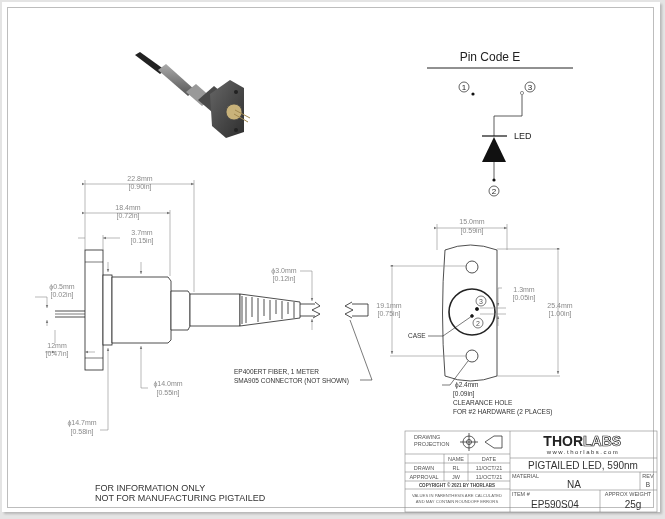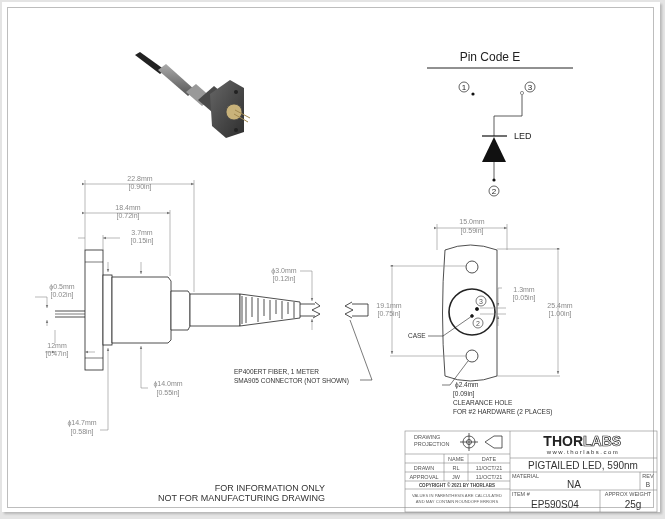--- a/index.html
+++ b/index.html
@@ -5,21 +5,21 @@
   html, body { margin:0; padding:0; }
   body { width:665px; height:519px; background:#e4e4e4; position:relative; overflow:hidden; font-family:"Liberation Sans", sans-serif; }
   .sheet { position:absolute; left:2px; top:2px; width:658px; height:510px; background:#fff; box-shadow: 2px 2px 2px #b8b8b8; }
   .frame { position:absolute; left:5px; top:5px; width:645px; height:499px; border:1px solid #bdbdbd; }
   svg.drawing { position:absolute; left:0; top:0; }
   .dim { font-family:"Liberation Sans", sans-serif; font-size:7px; fill:#8a8a8a; }
   .lbl { font-family:"Liberation Sans", sans-serif; font-size:6.5px; fill:#333; }
   .tb-small { font-family:"Liberation Sans", sans-serif; font-size:5.5px; fill:#555; }
   .tb-med { font-family:"Liberation Sans", sans-serif; font-size:6.5px; fill:#444; }
   .tb-big { font-family:"Liberation Sans", sans-serif; font-size:10px; fill:#333; }
-  .note { position:absolute; left:95px; top:483px; width:230px; text-align:right; font-size:9px; line-height:10px; color:#333; }
+  .note { position:absolute; left:95px; top:483px; width:230px; text-align:left; font-size:9px; line-height:10px; color:#333; }
 </style>
 </head>
 <body>
 
 <div class="sheet">
   <div class="frame"></div>
 </div>
 
 <svg class="drawing" width="665" height="519" viewBox="0 0 665 519">
   <defs>
@@ -251,14 +251,14 @@
     <text class="tb-med" x="648" y="487" text-anchor="middle" font-size="8">B</text>
     <text class="tb-small" x="512" y="496">ITEM #</text>
     <text class="tb-big" x="555" y="508" text-anchor="middle">EP590S04</text>
     <text class="tb-small" x="628" y="496" text-anchor="middle">APPROX WEIGHT</text>
     <text class="tb-big" x="633" y="508" text-anchor="middle">25g</text>
   </g>
 </svg>
 
 <div class="note">
   <div>FOR INFORMATION ONLY</div>
-  <div>NOT FOR MANUFACTURING DRAWING</div>
+  <div>NOT FOR MANUFACTURING PIGTAILED</div>
 </div>
 
 </body></html>

